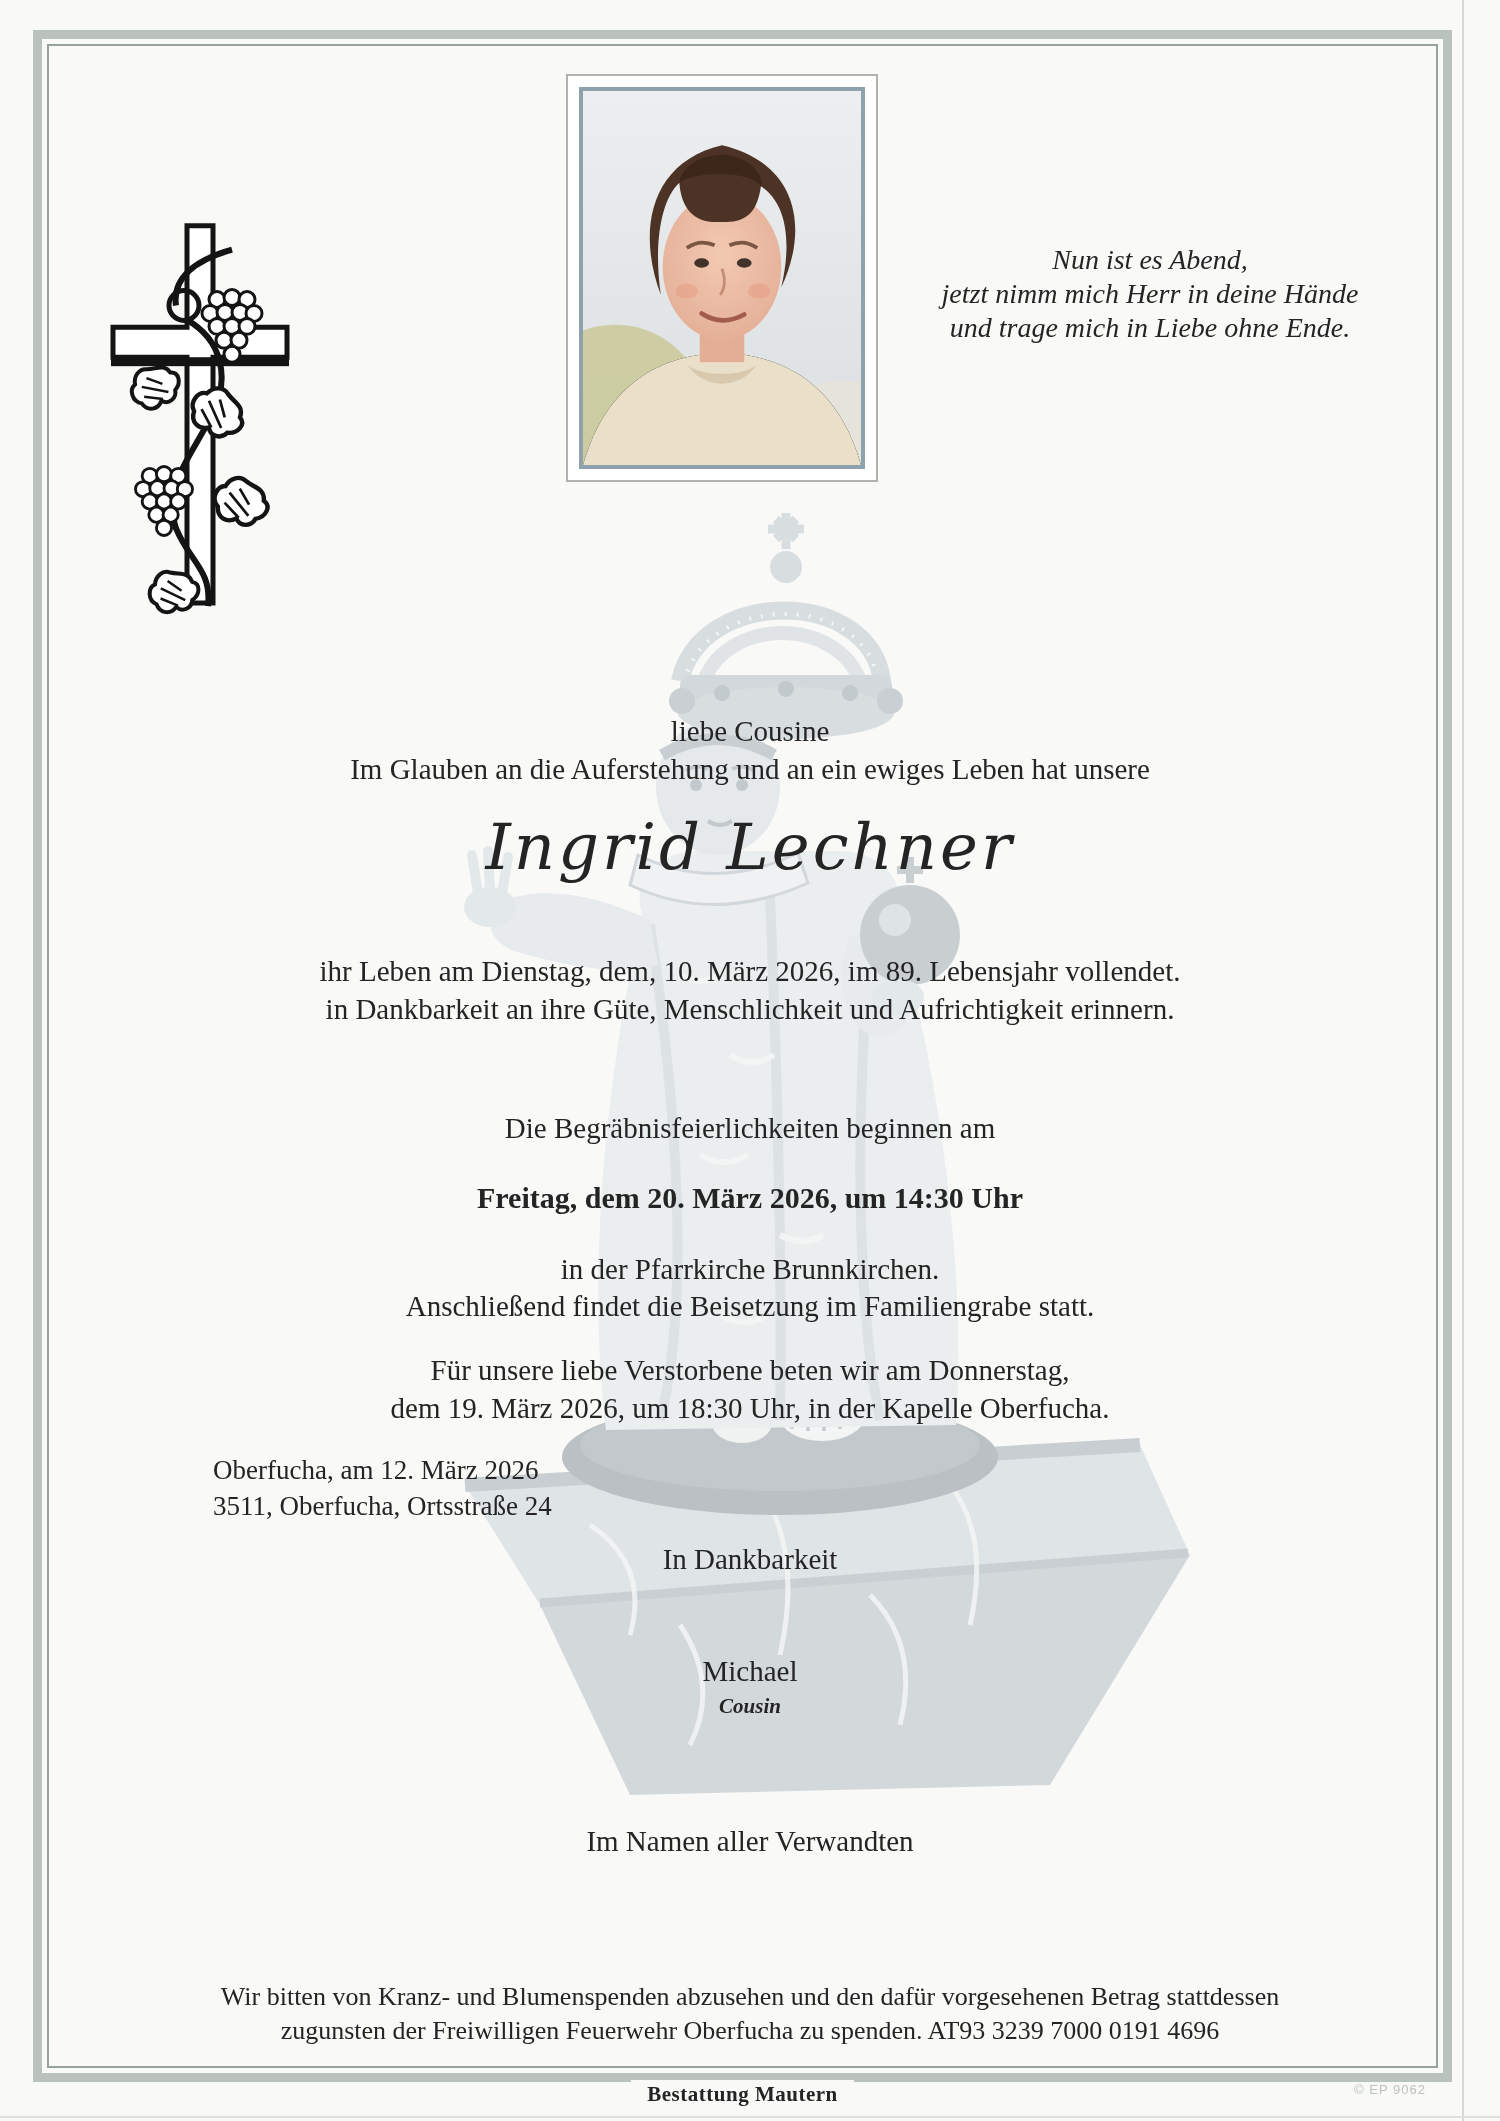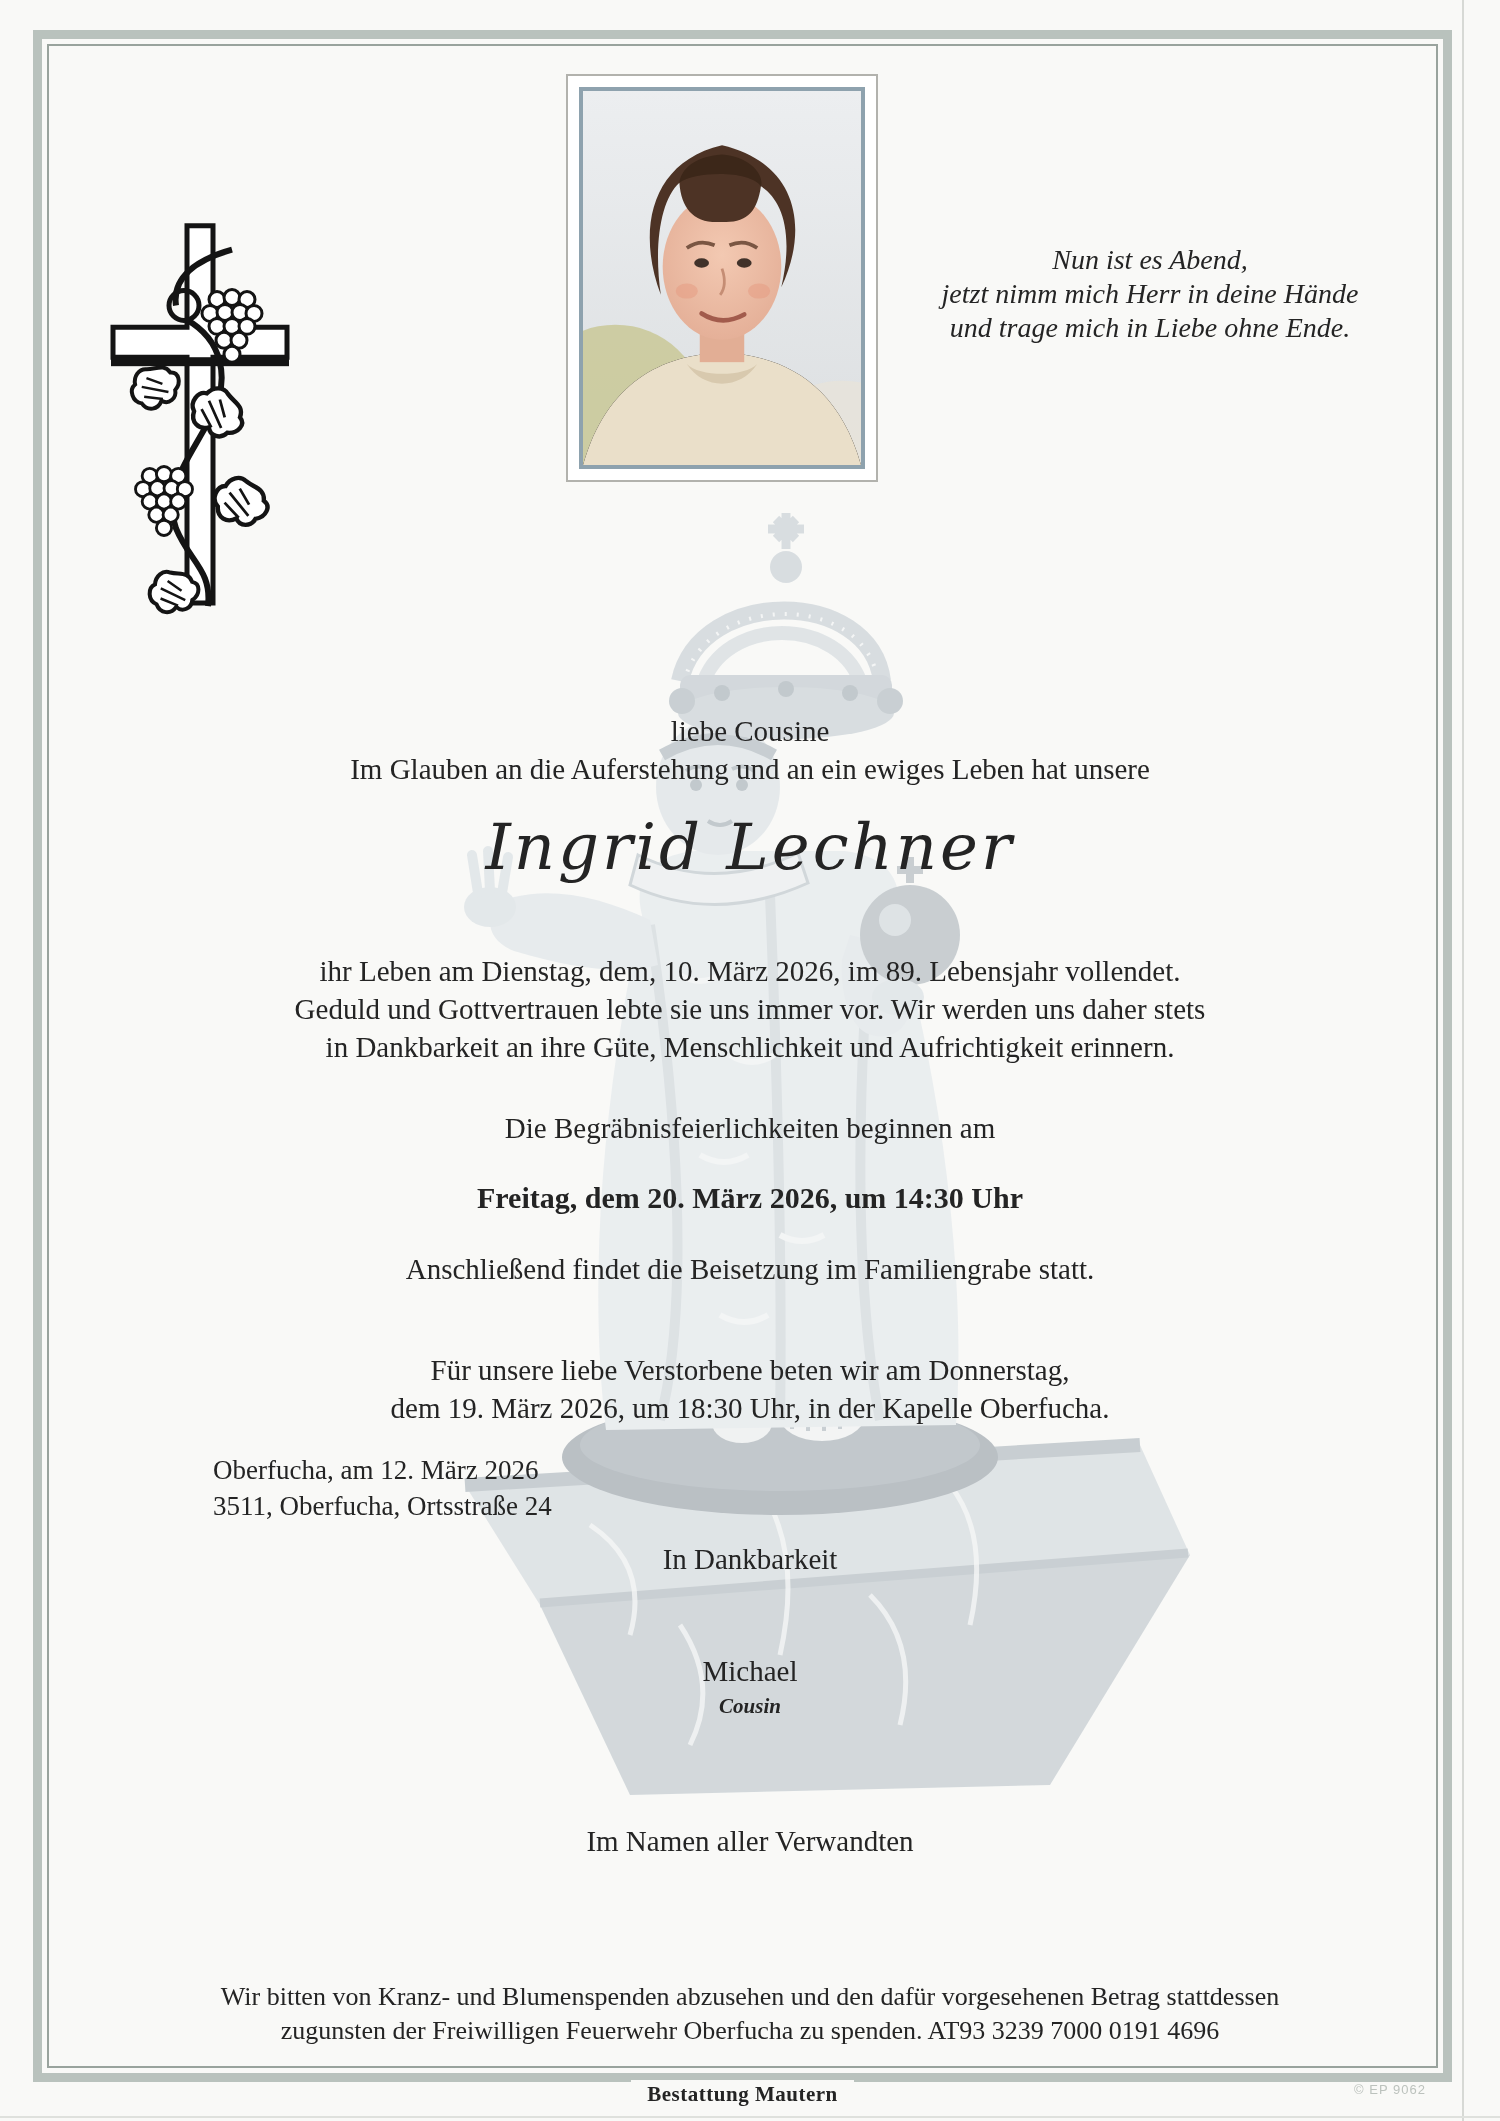--- a/index.html
+++ b/index.html
@@ -205,28 +205,28 @@
 
   <div class="t intro">
     <div>liebe Cousine</div>
     <div>Im Glauben an die Auferstehung und an ein ewiges Leben hat unsere</div>
   </div>
 
   <div class="t deceased-name">Ingrid Lechner</div>
 
   <div class="t life">
     <div>ihr Leben am Dienstag, dem, 10. März 2026, im 89. Lebensjahr vollendet.</div>
-    <div>Geduld und Gottvertrauen lebte sie uns immer vor. Wir werden uns daher stets</div>
     <div>in Dankbarkeit an ihre Güte, Menschlichkeit und Aufrichtigkeit erinnern.</div>
   </div>
 
   <div class="t funeral-intro">Die Begräbnisfeierlichkeiten beginnen am</div>
   <div class="t funeral-date">Freitag, dem 20. März 2026, um 14:30 Uhr</div>
 
   <div class="t location">
+    <div>in der Pfarrkirche Brunnkirchen.</div>
     <div>Anschließend findet die Beisetzung im Familiengrabe statt.</div>
   </div>
 
   <div class="t prayer">
     <div>Für unsere liebe Verstorbene beten wir am Donnerstag,</div>
     <div>dem 19. März 2026, um 18:30 Uhr, in der Kapelle Oberfucha.</div>
   </div>
 
   <div class="t place-date">
     <div>Oberfucha, am 12. März 2026</div>

